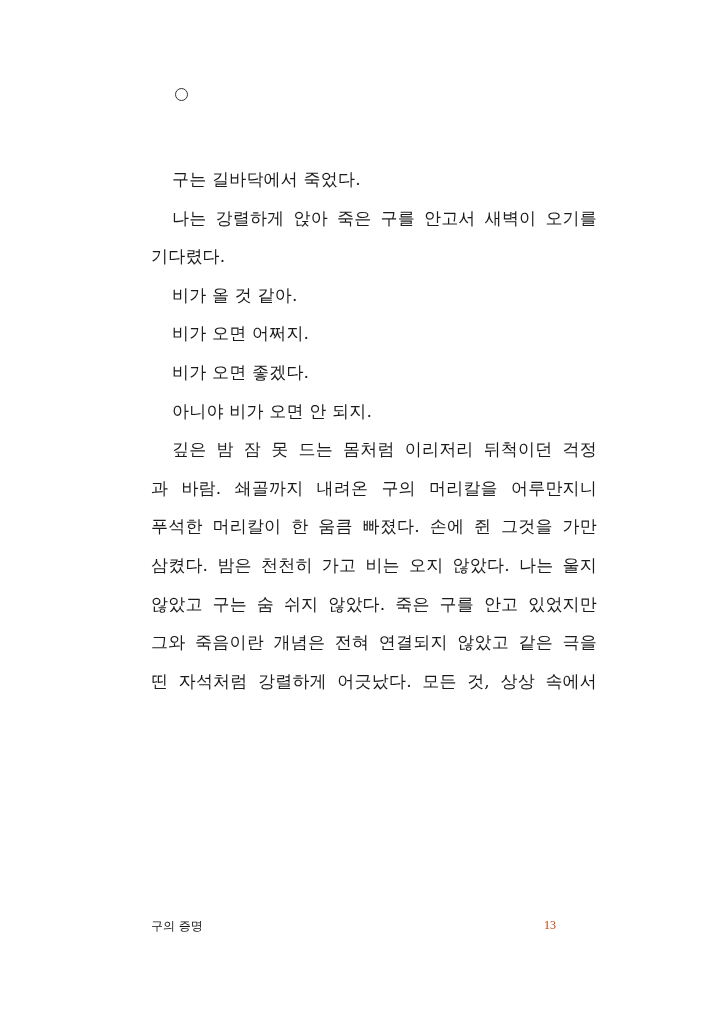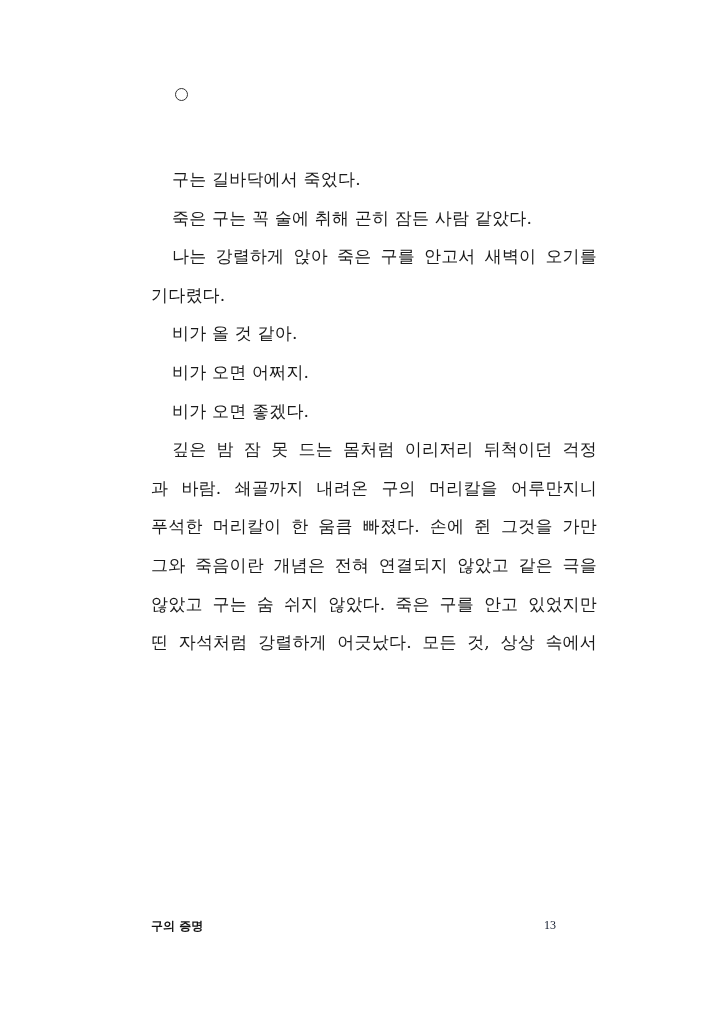--- a/index.html
+++ b/index.html
@@ -53,52 +53,53 @@
       text-align: justify;
       text-align-last: justify;
       white-space: normal;
       overflow: hidden;
     }
     .footer-title {
       position: absolute;
       left: 151px;
       top: 918px;
       font-size: 12px;
-      font-weight: bold;
+      font-weight: normal;
       font-family: "DejaVu Sans", "Liberation Sans", sans-serif;
       color: #111;
     }
     .footer-page {
       position: absolute;
       right: 110px;
       top: 918px;
       font-size: 12px;
       font-family: "Liberation Serif", "DejaVu Serif", serif;
-      color: #0f172a;
+      color: #c2410c;
     }
   </style>
 </head>
 <body>
 
 <div class="page">
 
   <div class="section-mark"></div>
 
   <div class="body-text">
     <div class="line indent">구는 길바닥에서 죽었다.</div>
-    <div class="line indent">죽은 구는 꼭 술에 취해 곤히 잠든 사람 같았다.</div>
     <div class="line indent justify">나는 강렬하게 앉아 죽은 구를 안고서 새벽이 오기를</div>
     <div class="line">기다렸다.</div>
     <div class="line indent">비가 올 것 같아.</div>
     <div class="line indent">비가 오면 어쩌지.</div>
     <div class="line indent">비가 오면 좋겠다.</div>
+    <div class="line indent">아니야 비가 오면 안 되지.</div>
     <div class="line indent justify">깊은 밤 잠 못 드는 몸처럼 이리저리 뒤척이던 걱정</div>
     <div class="line justify">과 바람. 쇄골까지 내려온 구의 머리칼을 어루만지니</div>
     <div class="line justify">푸석한 머리칼이 한 움큼 빠졌다. 손에 쥔 그것을 가만</div>
+    <div class="line justify">삼켰다. 밤은 천천히 가고 비는 오지 않았다. 나는 울지</div>
+    <div class="line justify">않았고 구는 숨 쉬지 않았다. 죽은 구를 안고 있었지만</div>
     <div class="line justify">그와 죽음이란 개념은 전혀 연결되지 않았고 같은 극을</div>
-    <div class="line justify">않았고 구는 숨 쉬지 않았다. 죽은 구를 안고 있었지만</div>
     <div class="line justify">띤 자석처럼 강렬하게 어긋났다. 모든 것, 상상 속에서</div>
   </div>
 
   <div class="footer-title">구의 증명</div>
   <div class="footer-page">13</div>
 
 </div>
 
 </body></html>

